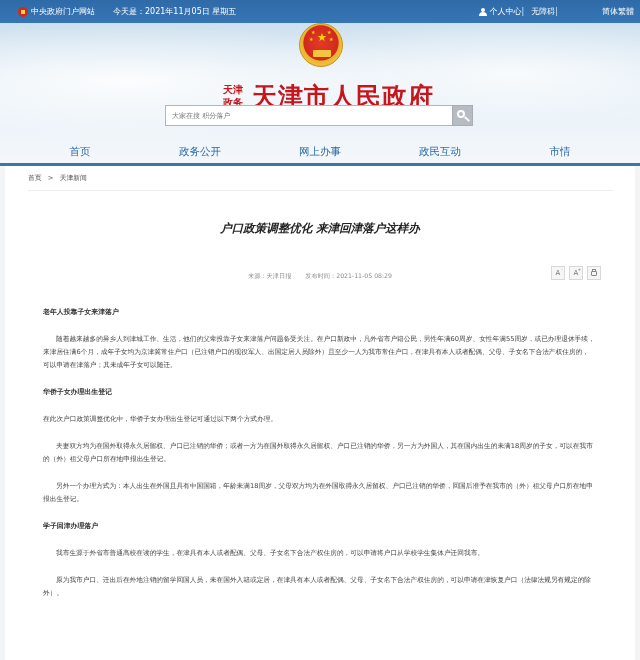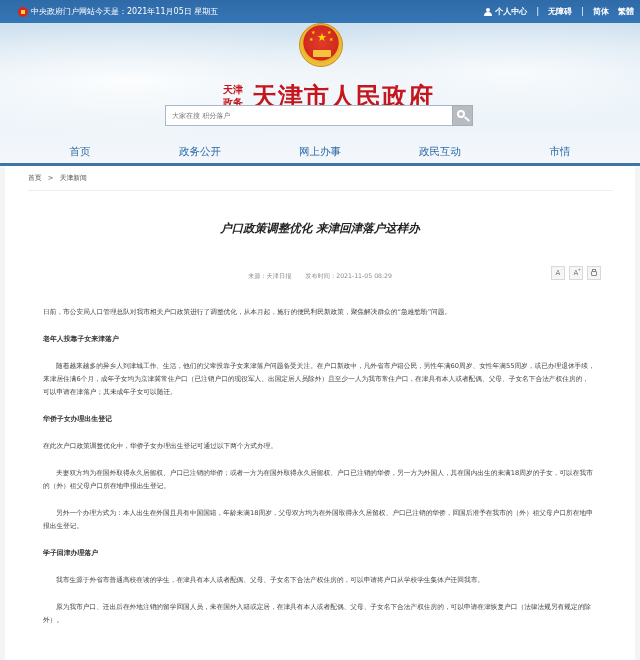--- a/index.html
+++ b/index.html
@@ -16,24 +16,24 @@
       background: linear-gradient(#2f6aa8, #3676b5);
       color: #fff; font-size: 8px;
       display: flex; align-items: center;
     }
     .topbar .left { display: flex; align-items: center; padding-left: 18px; }
     .emblem-small {
       width: 10px; height: 10px; border-radius: 50%;
       background: radial-gradient(circle, #ffd23a 30%, #d4281b 35%);
       margin-right: 3px;
     }
-    .topbar .date { }
+    .topbar .date { margin-left: 18px; }
     .topbar .right {
       position: absolute; right: 6px; top: 0; height: 23px;
-      display: flex; align-items: center; gap: 9px; font-weight: bold;
+      display: flex; align-items: center; gap: 0;
     }
     .sep { color: #d5e4f3; }
     .user-icon {
       display: inline-block; width: 8px; height: 8px; margin-right: 3px; position: relative;
     }
     .user-icon::before {
       content: ""; position: absolute; left: 2px; top: 0; width: 4px; height: 4px;
       background: #fff; border-radius: 50%;
     }
     .user-icon::after {
@@ -166,23 +166,23 @@
     <span class="emblem-small"></span>
     <a style="color:#fff;text-decoration:none;">中央政府门户网站</a>
     <span class="date">今天是：2021年11月05日 星期五</span>
   </div>
   <div class="right">
     <a style="color:#fff;text-decoration:none;display:flex;align-items:center;">
       <span class="user-icon"></span>
       <span>个人中心</span>
     </a>
     <span class="sep">|</span>
-    <a style="color:#fff;text-decoration:none;">无障碍</a>
+    <a style="color:#fff;text-decoration:none;margin-left:7px;">无障碍</a>
     <span class="sep">|</span>
-    <a style="color:#fff;text-decoration:none;">简体</a>
+    <a style="color:#fff;text-decoration:none;margin-left:44px;">简体</a>
     <a style="color:#fff;text-decoration:none;">繁體</a>
   </div>
 </div>
 
 <div class="header">
   <div class="emblem">
     <span class="star" style="left:17px;top:8px;font-size:11px;">★</span>
     <span class="star" style="left:11px;top:6px;font-size:5px;">★</span>
     <span class="star" style="left:27px;top:6px;font-size:5px;">★</span>
     <span class="star" style="left:9px;top:13px;font-size:5px;">★</span>
@@ -237,21 +237,20 @@
     <div class="tool">
       <span>A</span><sup>+</sup>
     </div>
     <div class="tool">
       <span class="print-top"></span>
       <span class="print-body"></span>
     </div>
   </div>
 
   <div class="body-text">
-    <p>日前，市公安局人口管理总队对我市相关户口政策进行了调整优化，从本月起，施行的便民利民新政策，聚焦解决群众的“急难愁盼”问题。</p>
     <h3>老年人投靠子女来津落户</h3>
     <p class="indent">随着越来越多的异乡人到津城工作、生活，他们的父辈投靠子女来津落户问题备受关注。在户口新政中，凡外省市户籍公民，男性年满60周岁、女性年满55周岁，或已办理退休手续，来津居住满6个月，成年子女均为京津冀常住户口（已注销户口的现役军人、出国定居人员除外）且至少一人为我市常住户口，在津具有本人或者配偶、父母、子女名下合法产权住房的，可以申请在津落户；其未成年子女可以随迁。</p>
     <h3>华侨子女办理出生登记</h3>
     <p>在此次户口政策调整优化中，华侨子女办理出生登记可通过以下两个方式办理。</p>
     <p class="indent">夫妻双方均为在国外取得永久居留权、户口已注销的华侨；或者一方为在国外取得永久居留权、户口已注销的华侨，另一方为外国人，其在国内出生的未满18周岁的子女，可以在我市的（外）祖父母户口所在地申报出生登记。</p>
     <p class="indent">另外一个办理方式为：本人出生在外国且具有中国国籍，年龄未满18周岁，父母双方均为在外国取得永久居留权、户口已注销的华侨，回国后准予在我市的（外）祖父母户口所在地申报出生登记。</p>
     <h3>学子回津办理落户</h3>
     <p class="indent">我市生源于外省市普通高校在读的学生，在津具有本人或者配偶、父母、子女名下合法产权住房的，可以申请将户口从学校学生集体户迁回我市。</p>
     <p class="indent">原为我市户口、迁出后在外地注销的留学回国人员，未在国外入籍或定居，在津具有本人或者配偶、父母、子女名下合法产权住房的，可以申请在津恢复户口（法律法规另有规定的除外）。</p>
   </div>

